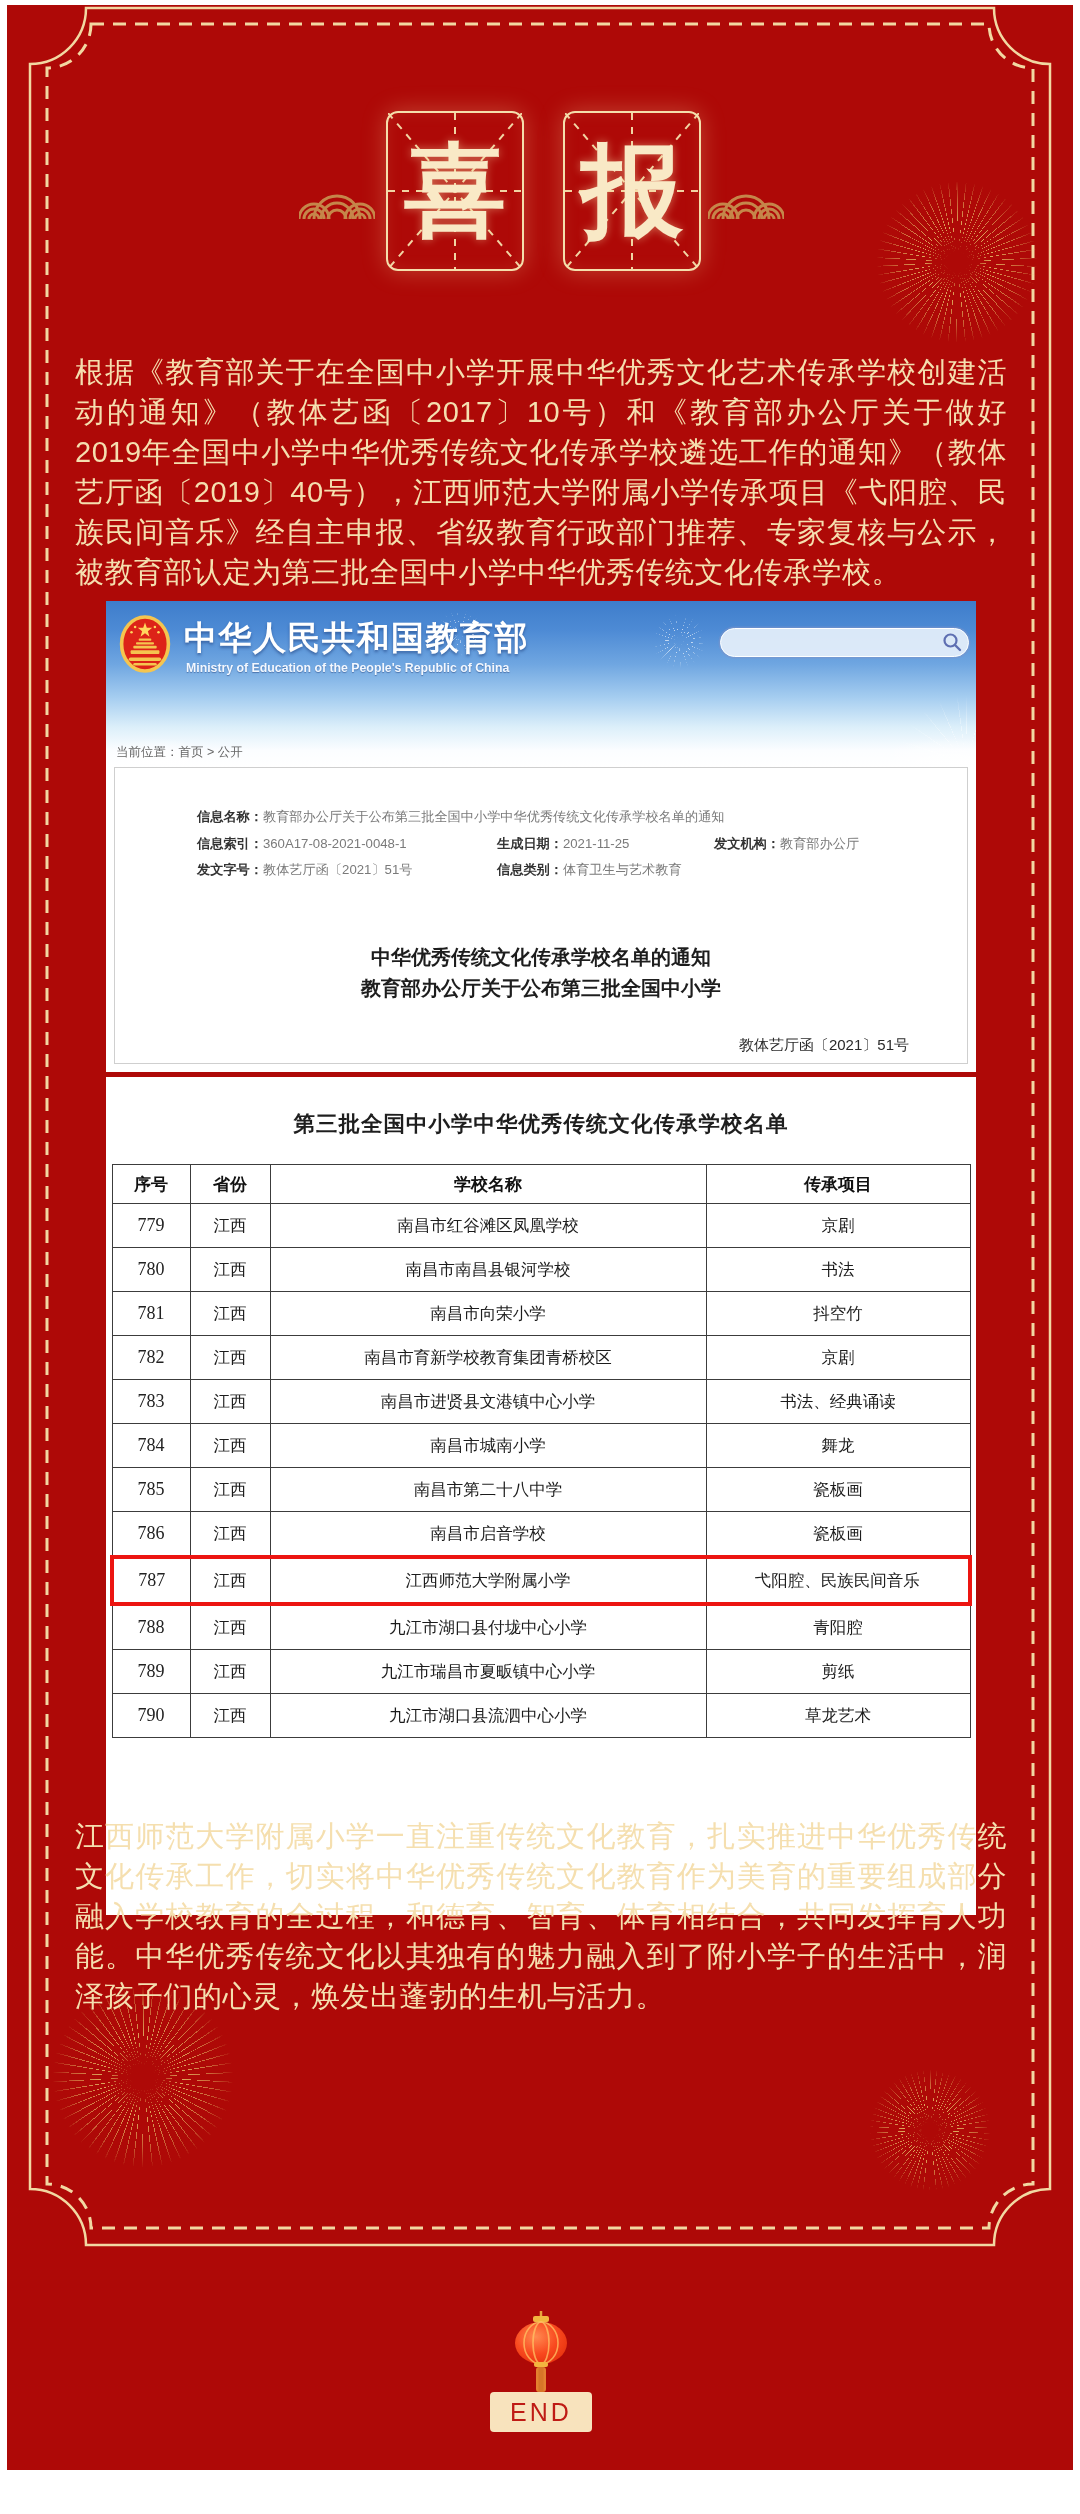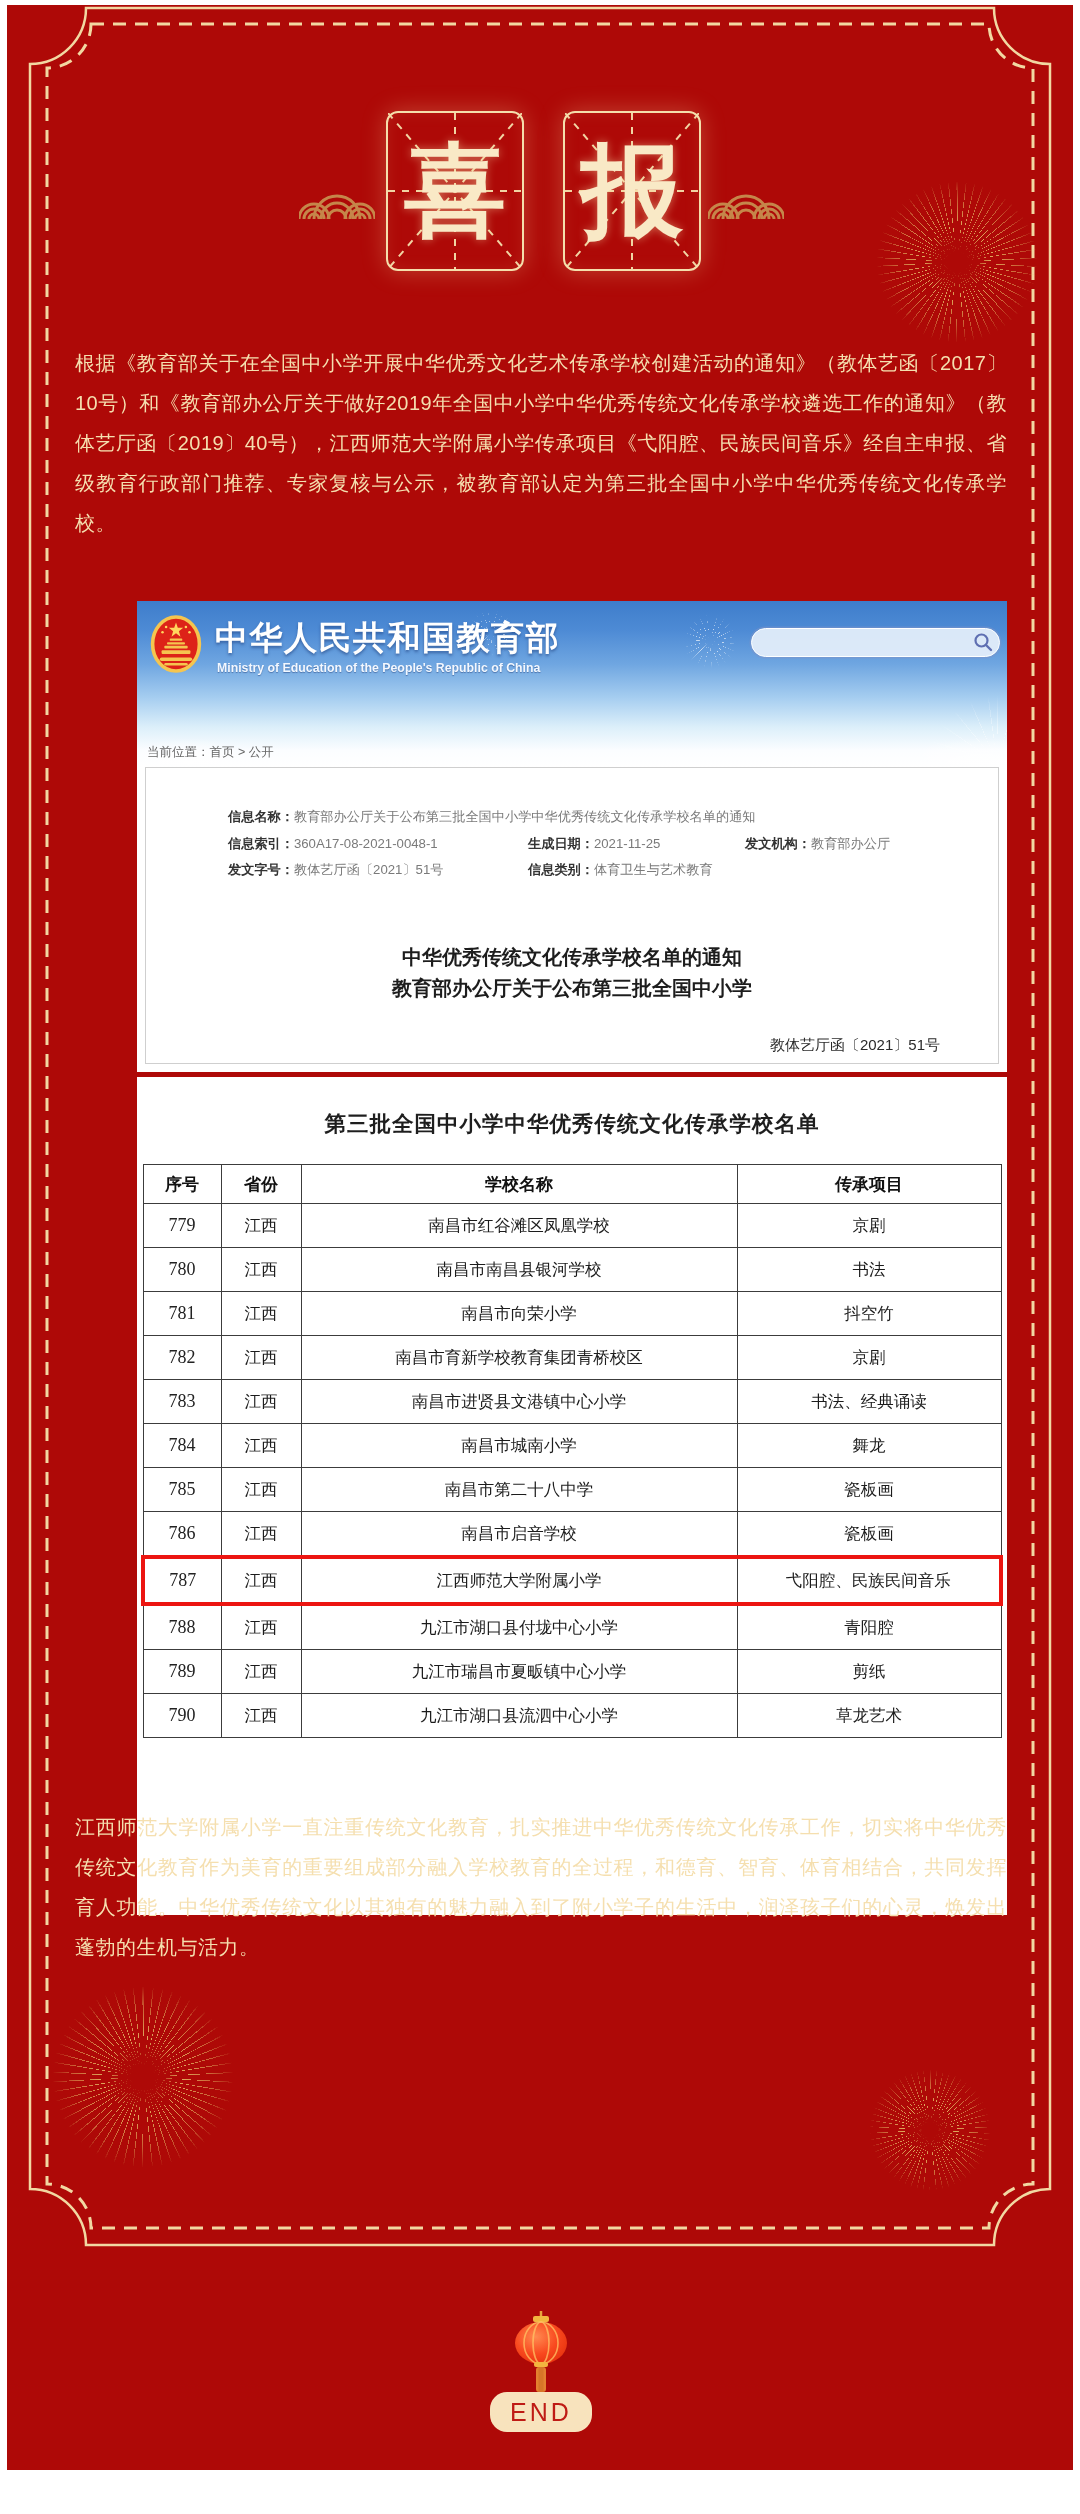--- a/index.html
+++ b/index.html
@@ -29,25 +29,25 @@
   #zibox1{left:379px;} #zibox2{left:556px;}
   .zi-grid{position:absolute;inset:0;}
   .zi-char{position:relative;font-size:102px;font-weight:900;color:#F9E9C6;line-height:1;
            text-shadow:0 0 10px rgba(255,232,175,.45);}
 
   .cloud{position:absolute;top:166px;width:76px;height:48px;opacity:.92;}
   #cloud-l{left:292px;} #cloud-r{left:701px;}
 
   
   .para{position:absolute;left:68px;width:932px;color:#F5DFAF;
-        font-size:20px;line-height:40px;letter-spacing:.5px;text-align:justify;}
+        font-size:29px;line-height:40px;letter-spacing:.5px;text-align:justify;}
   #intro{top:318px;} #outro{top:1782px;}
 
   
-  .panel{position:absolute;left:99px;width:870px;background:#fff;margin-left:31px;}
+  .panel{position:absolute;left:99px;width:870px;background:#fff;}
   #panelA{top:596px;height:471px;}
   #panelB{top:1072px;height:838px;}
 
   
   .site-header{position:absolute;left:0;right:0;top:0;height:166px;overflow:hidden;
     background:
       radial-gradient(90px 34px at 6% 97%, rgba(255,255,255,.95), rgba(255,255,255,0) 70%),
       radial-gradient(120px 42px at 97% 100%, rgba(255,255,255,.9), rgba(255,255,255,0) 70%),
       radial-gradient(70px 28px at 30% 104%, rgba(255,255,255,.7), rgba(255,255,255,0) 70%),
       linear-gradient(180deg,#3E7DCB 0%,#4E8BD5 18%,#6FA6E1 38%,#A5CDF0 58%,#DCEFFA 76%,#FBFDFF 90%,#fff 100%);}
@@ -89,21 +89,21 @@
   th{height:38px;font-size:17px;font-weight:bold;color:#111;}
   td{height:43px;font-size:16.5px;color:#1c1c1c;}
   td.num{font-family:"Liberation Serif","DejaVu Serif",serif;font-size:18px;color:#222;}
   tr.hl td{border-top:4px solid #EC1511;border-bottom:4px solid #EC1511;}
   tr.hl td:first-child{border-left:4px solid #EC1511;}
   tr.hl td:last-child{border-right:4px solid #EC1511;}
 
   
   .lantern{position:absolute;left:505px;top:2306px;}
   .end-badge{position:absolute;left:483px;top:2387px;width:102px;height:40px;background:#F8E3BD;
-             border-radius:17px;display:flex;align-items:center;justify-content:center;
+             border-radius:4px;display:flex;align-items:center;justify-content:center;
              color:#BF1B15;font-size:25px;letter-spacing:3px;}
 </style>
 </head>
 <body>
 
 <div class="card">
 
   <svg class="frame" width="1066" height="2465" viewBox="0 0 1066 2465">
     <path d="M 79 3 H 987 A 56 56 0 0 0 1043 59 V 2184 A 56 56 0 0 0 987 2240 H 79 A 56 56 0 0 0 23 2184 V 59 A 56 56 0 0 0 79 3 Z" fill="none" stroke="#F2D8A2" stroke-width="2.5"></path>
     <path d="M 84 19 H 982 A 44 44 0 0 0 1026 63 V 2179 A 44 44 0 0 0 982 2223 H 84 A 44 44 0 0 0 40 2179 V 63 A 44 44 0 0 0 84 19 Z" fill="none" stroke="#F2D8A2" stroke-width="3" stroke-dasharray="13 9"></path>

